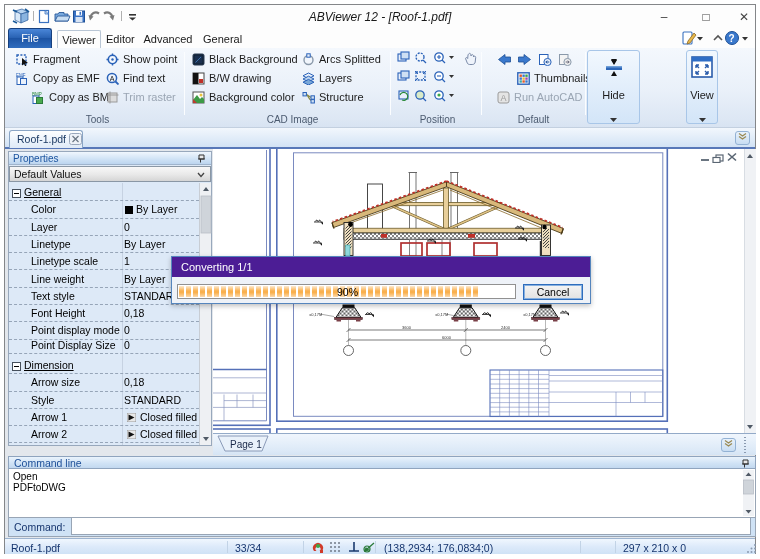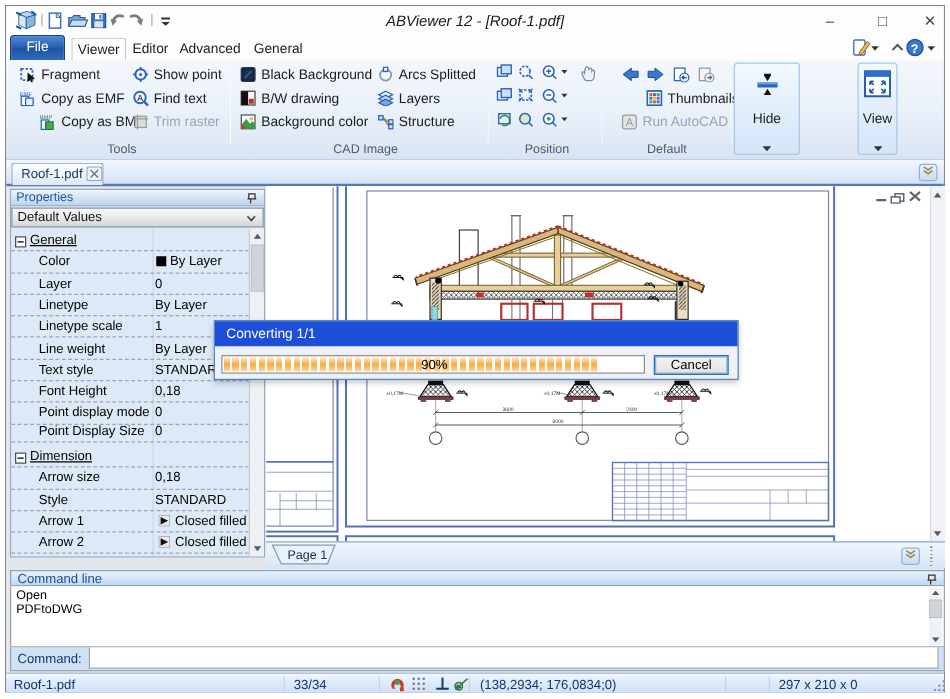--- a/index.html
+++ b/index.html
@@ -47,21 +47,21 @@
 #vscroll { position:absolute; left:744px; top:149px; width:12px; height:284px; background:#f0f2f5; }
 
 #pagerow { position:absolute; left:213px; top:433px; width:543px; height:22px; background:linear-gradient(180deg,#f0f6fd 0%,#dce9f7 80%,#d5e4f4 100%); border-top:1px solid #93aac8; }
 
 #cmdhdr { position:absolute; left:8px; top:456px; width:748px; height:13px; background:linear-gradient(180deg,#eaf3fc 0%,#cfe2f5 60%,#c2d8ef 100%); border:1px solid #8fa4be; color:#1d4f98; font-size:10.5px; line-height:12px; padding-left:5px; }
 #cmdout { position:absolute; left:8px; top:469px; width:748px; height:49px; background:#fff; border:1px solid #98a5b5; border-top:none; font-size:10px; color:#000; }
 #cmdrow { position:absolute; left:8px; top:518px; width:748px; height:19px; background:#cfe2f5; border:1px solid #98a5b5; border-top:none; }
 #statusbar { position:absolute; left:5px; top:538px; width:750px; height:16px; background:linear-gradient(180deg,#f0f7fe 0%,#ddeafa 50%,#cfe2f6 100%); border-top:1px solid #9db4d0; font-size:10.5px; color:#16356e; }
 
 #dlg { position:absolute; left:171px; top:256px; width:420px; height:48px; background:#eef2f8; border:1px solid #5585bd; box-shadow:0 2px 5px rgba(0,0,0,0.25); }
-#dlgtitle { position:absolute; left:0; top:0; width:418px; height:20px; background:#1d4ed8; color:#fff; font-size:11px; line-height:20px; padding-left:9px; }
+#dlgtitle { position:absolute; left:0; top:0; width:418px; height:20px; background:#4c1d95; color:#fff; font-size:11px; line-height:20px; padding-left:9px; }
 #pbar { position:absolute; left:5px; top:27px; width:339px; height:15px; background:#fff; border:1px solid #919191; }
 #pfill { position:absolute; left:1px; top:1px; width:301px; height:11px; background:repeating-linear-gradient(90deg,#f9ac45 0px,#f9ac45 5px,#ffffff 5px,#ffffff 7px); }
 #pfill:after { content:""; position:absolute; inset:0; background:linear-gradient(180deg,rgba(255,255,255,0.75) 0%,rgba(255,255,255,0.05) 45%,rgba(255,255,255,0.05) 60%,rgba(255,255,255,0.55) 100%); }
 #ptext { position:absolute; left:0; top:1px; width:339px; text-align:center; font-size:10.5px; color:#000; }
 #cancelbtn { position:absolute; left:351px; top:27px; width:60px; height:16px; background:linear-gradient(180deg,#f4f4f4,#e2e2e2); border:1px solid #2e6dbd; box-shadow:inset 0 0 0 1px #86b0e0; font-size:10.5px; color:#000; text-align:center; line-height:14px; }
 </style>
 </head>
 <body>
 <div id="win"></div>
 <div class="abs" style="left:5px;top:148px;width:750px;height:390px;background:#e3e7ec;"></div>

